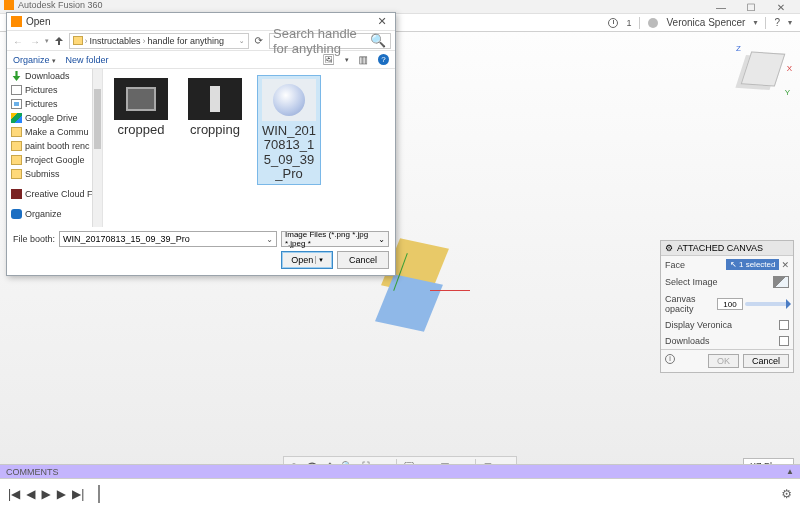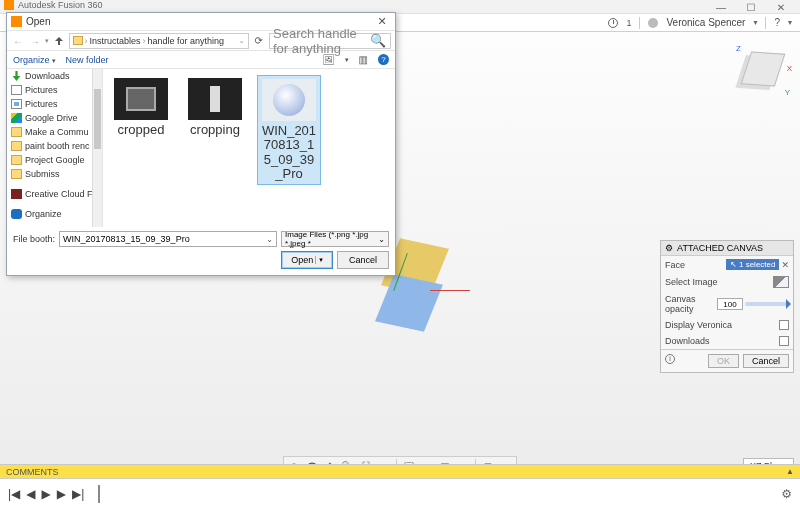--- a/index.html
+++ b/index.html
@@ -59,21 +59,21 @@
   .panel .numbox { width:26px; height:12px; border:1px solid #aaa; background:#fff; font-size:8px; text-align:center; line-height:12px; }
   .panel .slider { width:44px; height:4px; background:#c8d8f0; position:relative; border-radius:2px; }
   .panel .slider::after { content:""; position:absolute; right:-2px; top:-3px; width:0;height:0;border-left:5px solid #4a7cc4;border-top:5px solid transparent;border-bottom:5px solid transparent; }
   .panel .chk { width:10px; height:10px; border:1px solid #888; background:#fff; }
   .panel .pfoot { display:flex; justify-content:flex-end; gap:4px; padding:4px; border-top:1px solid #ccc; }
   .panel .pfoot .info { margin-right:auto; width:10px; height:10px; border:1px solid #777; border-radius:50%; text-align:center; line-height:8px; font-size:7px; color:#555; }
   .panel .pfoot .btn { border:1px solid #aaa; background:#f0f0f0; padding:1px 8px; font-size:9px; }
   .panel .pfoot .btn.disabled { color:#aaa; }
 
   
-  .comments-bar { position:absolute; left:0; right:0; bottom:30px; height:14px; background:#fde047; display:flex; align-items:center; padding:0 6px; font-size:9px; color:#555; border-top:1px solid #c8c8c8; }
+  .comments-bar { position:absolute; left:0; right:0; bottom:30px; height:14px; background:#c4b5fd; display:flex; align-items:center; padding:0 6px; font-size:9px; color:#555; border-top:1px solid #c8c8c8; }
   .comments-bar .label { flex:1; }
   .comments-bar .tri { font-size:8px; }
 
   
   .vp-toolbar { position:absolute; bottom:32px; left:50%; transform:translateX(-50%); display:flex; gap:2px; background:#f4f4f4; border:1px solid #ccc; padding:2px; }
   .vp-toolbar .vb { width:16px; height:14px; display:flex; align-items:center; justify-content:center; color:#555; font-size:10px; }
   .vp-toolbar .sep { width:1px; background:#ccc; margin:0 2px; }
 
   
   .plane-badge { position:absolute; right:6px; bottom:34px; background:#fff; border:1px solid #bbb; padding:2px 6px; font-size:9px; color:#444; }

